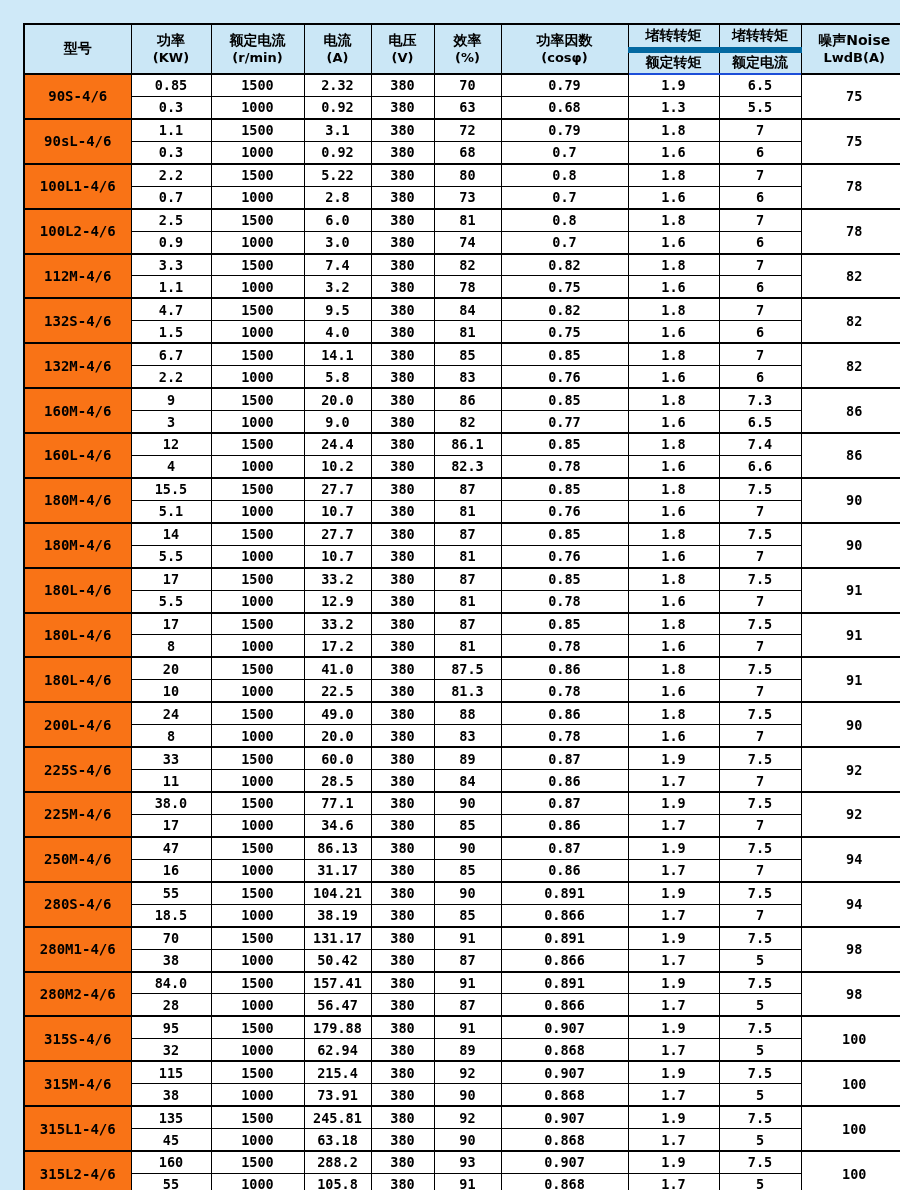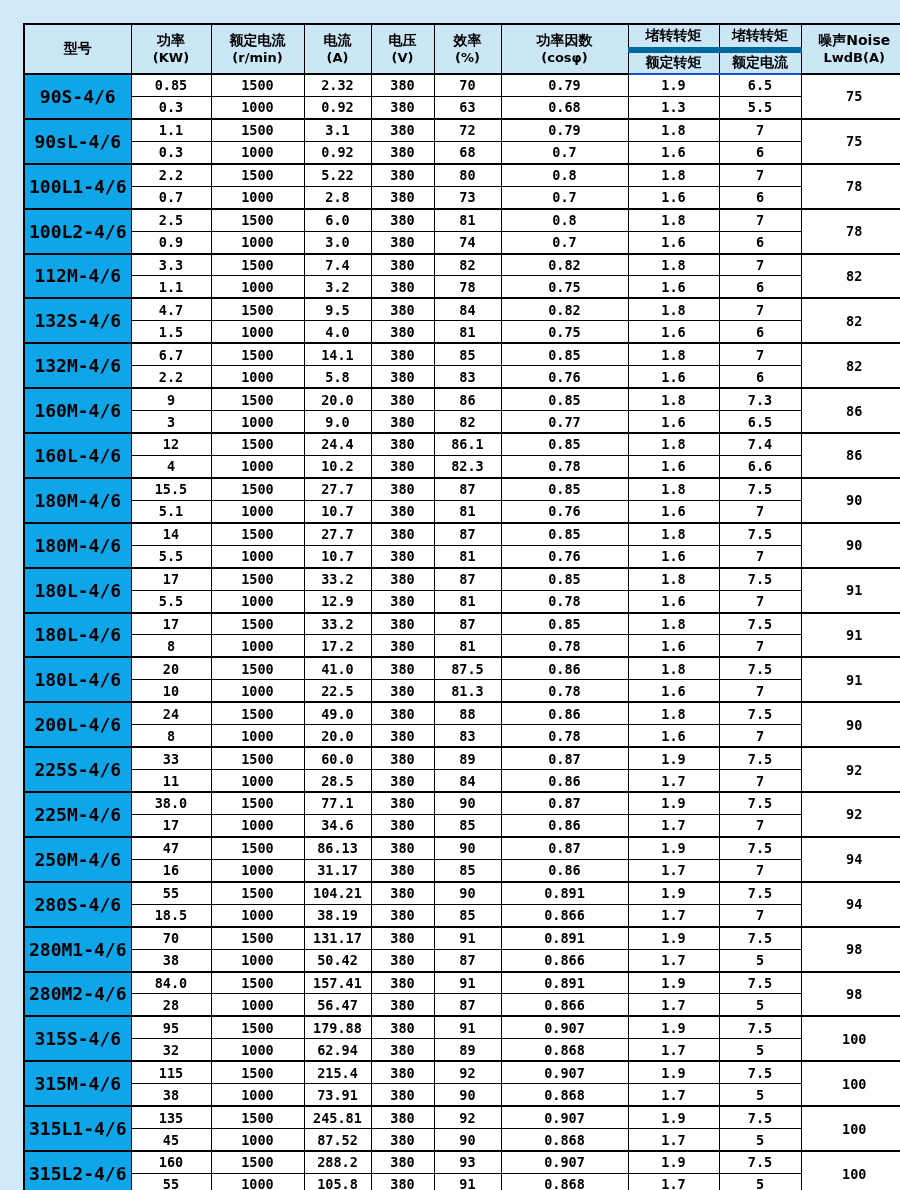--- a/index.html
+++ b/index.html
@@ -42,22 +42,22 @@
   thead th[rowspan] { border-bottom:2px solid #000; }
   thead th.frac-top { border-bottom:6px solid #0369a1; }
   thead th .sub { font-size:13px; }
   tbody td, tbody th {
     font-family:"DejaVu Sans Mono", monospace;
     font-weight:bold;
     font-size:13.5px;
     background:#fff;
   }
   tbody th.model-cell {
-    background:#0ea5e9;
-    font-size:18px;
+    background:#f97316;
+    font-size:14px;
   }
   tbody tr.group-first td, tbody tr.group-first th { border-top:2px solid #000; }
   tbody tr.group-second td { border-top:1px solid #000; }
 </style>
 </head>
 <body>
 
 <div class="page">
   <table class="spec">
     <colgroup>
@@ -626,21 +626,21 @@
           <td>380</td>
           <td>92</td>
           <td>0.907</td>
           <td>1.9</td>
           <td>7.5</td>
           <td rowspan="2">100</td>
         </tr>
         <tr class="group-second">
           <td>45</td>
           <td>1000</td>
-          <td>87.52</td>
+          <td>63.18</td>
           <td>380</td>
           <td>90</td>
           <td>0.868</td>
           <td>1.7</td>
           <td>5</td>
         </tr>
         <tr class="group-first">
           <th rowspan="2" class="model-cell">315L2-4/6</th>
           <td>160</td>
           <td>1500</td>

